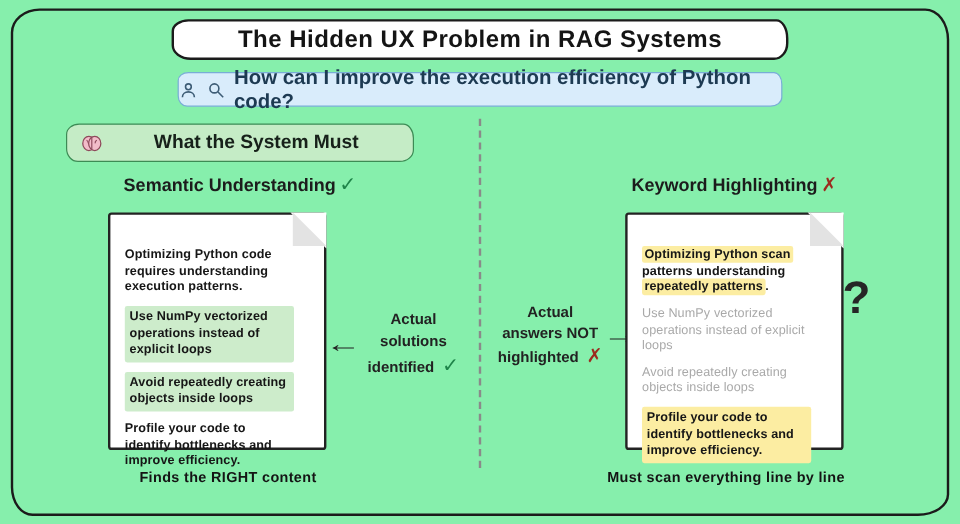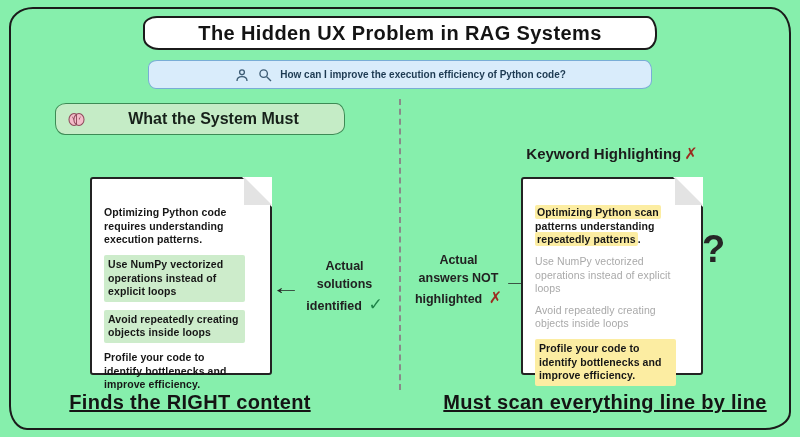--- a/index.html
+++ b/index.html
@@ -15,21 +15,21 @@
                background:#fff; border:2.2px solid #1b1b1b;
                border-radius:14px 10px 12px 16px / 10px 16px 14px 12px;
                display:flex; align-items:center; justify-content:center;
                font-size:20px; font-weight:700; letter-spacing:.4px; color:#141414; z-index:3; }
 
   .query-box { position:absolute; left:148px; top:60px; width:504px; height:29px;
                background:var(--c-query_bg,#d9ecfb);
                border:1.6px solid var(--c-query_border,#79add6);
                border-radius:9px 7px 10px 8px / 7px 10px 8px 9px;
                display:flex; align-items:center; justify-content:center; gap:7px;
-               font-size:10px; font-weight:700; color:#1d3a52; z-index:3; }
+               font-size:17px; font-weight:700; color:#1d3a52; z-index:3; }
   .qicon { width:16px; height:16px; display:block; }
 
   .divider { position:absolute; left:399px; top:99px; height:291px;
              border-left:2px dashed #8a8a8a; }
 
   .badge { position:absolute; top:103px; height:32px; display:flex; align-items:center;
            padding:0 10px; gap:6px; font-size:16px; font-weight:700; color:#17211a;
            border-radius:11px 9px 12px 10px / 9px 12px 10px 11px; }
   .badge-left  { left:55px;  width:290px; background:var(--c-system_bg,#c5ecc6);
                  border:1.8px solid var(--c-system_border,#3d8b55); }
@@ -60,22 +60,22 @@
   .block-yellow{ display:block; background:var(--c-hl_yellow,#fceda2); padding:3px 4px; border-radius:2px; }
 
   .annot { position:absolute; display:flex; align-items:center; gap:3px; color:#222; }
   .annot-left  { left:276px; top:258px; width:114px; }
   .annot-right { left:413px; top:252px; width:114px; }
   .annot-text { flex:1; font-size:12.5px; line-height:1.4; font-weight:600; text-align:center; }
   .arrow { display:inline-block; font-size:20px; transform:scaleX(1.5); color:#222; }
 
   .qmark { position:absolute; left:702px; top:228px; font-size:38px; font-weight:700; color:#262626; }
 
-  .caption { position:absolute; top:391px; text-align:center; font-size:20px;
-             font-weight:700; letter-spacing:.3px; color:#141414;text-decoration:underline; }
+  .caption { position:absolute; top:391px; text-align:center; font-size:12px;
+             font-weight:700; letter-spacing:.3px; color:#141414; }
   .caption-left  { left:55px;  width:270px; }
   .caption-right { left:440px; width:330px; }
 </style>
 </head>
 <body>
 
 <div class="canvas">
   <div class="frame"></div>
 
   <div class="title-box">
@@ -105,20 +105,23 @@
       <svg viewBox="0 0 24 24">
           <ellipse cx="9.2" cy="12" rx="5.8" ry="6.8" fill="#f3bcc9" stroke="#8e4a5b" stroke-width="1.2"></ellipse>
           <ellipse cx="14.8" cy="12" rx="5.8" ry="6.8" fill="#f3bcc9" stroke="#8e4a5b" stroke-width="1.2"></ellipse>
           <line x1="12" y1="6" x2="12" y2="18" stroke="#8e4a5b" stroke-width="1.1"></line>
           <path d="M7 9q2 1 1.5 3M16.8 9q-2 1-1.5 3" fill="none" stroke="#8e4a5b" stroke-width="1"></path>
         </svg>
     </span>
     <span class="badge-label">What the System Must</span>
   </div>
 
+  <div class="subtitle subtitle-left">
+    <span>Semantic Understanding</span><span class="mark-check">✓</span>
+  </div>
 
   <div class="doc doc-left">
     <div class="doc-cut"></div>
     <div class="doc-fold"></div>
     <p class="doc-line">Optimizing Python code requires understanding execution patterns.</p>
     <p class="doc-line">
         <span class="hl-green">Use NumPy vectorized operations instead of explicit loops</span>
       </p>
     <p class="doc-line">
         <span class="hl-green">Avoid repeatedly creating objects inside loops</span>

